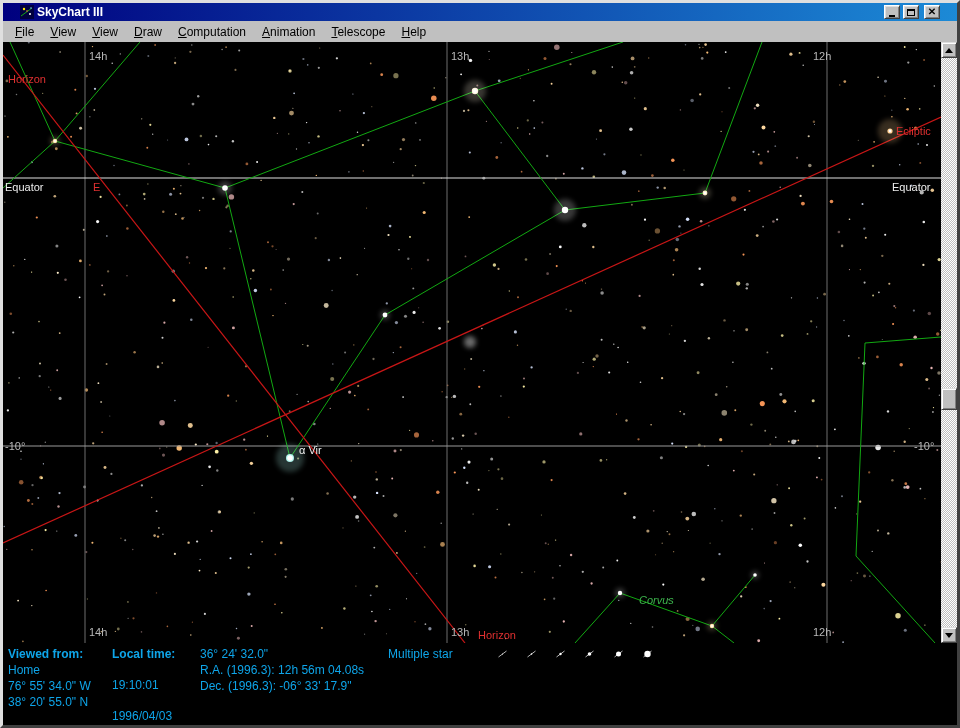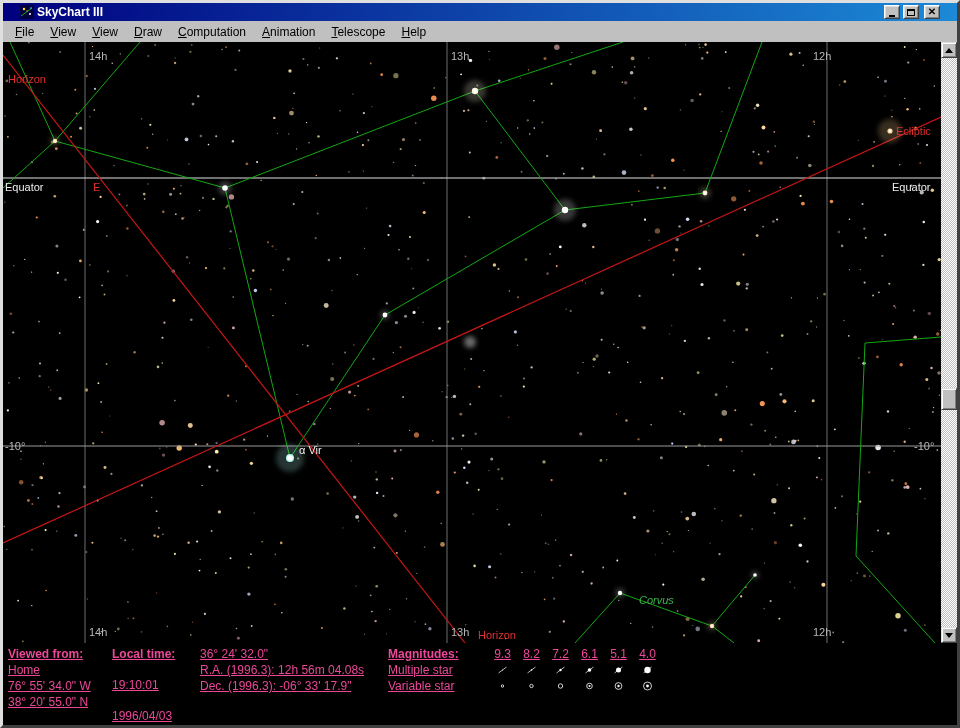--- a/index.html
+++ b/index.html
@@ -78,23 +78,23 @@
     display:flex; align-items:center; justify-content:center;
   }
   .sb-up { top:0; } .sb-down { bottom:0; }
   .arrow { width:0; height:0; border-left:4px solid transparent; border-right:4px solid transparent; }
   .arrow.up { border-bottom:5px solid #000; }
   .arrow.down { border-top:5px solid #000; }
   .sb-thumb { position:absolute; left:0; top:346px; width:16px; height:22px; }
 
   
   .statusbar {
-    flex:1 1 auto; background:#000; color:#ec4899;
+    flex:1 1 auto; background:#000; color:#0ea5e9;
     font-size:12px; display:flex;
-    padding:3px 0 0 5px; overflow:hidden;text-decoration:underline;
+    padding:3px 0 0 5px; overflow:hidden;
   }
   .scol { display:flex; flex-direction:column; }
   .scol .srow { height:16px; line-height:16px; white-space:nowrap; }
   .c1 { width:104px; } .c2 { width:88px;gap:15px; } .c3 { width:188px; } .c4 { flex:1; }
   .hdr { font-weight:bold; }
   .c4 .srow { display:flex; align-items:center; }
   .l4 { width:100px; flex:0 0 100px; }
   .nums { display:flex; width:174px; }
   .nums span { width:29px; text-align:center; }
   .glyphs { width:174px; height:16px; flex:0 0 174px; }
@@ -1038,61 +1038,34 @@
       <div class="srow">1996/04/03</div>
       <div class="srow">JD 2450177.51</div>
     </div>
     <div class="scol c3">
       <div class="srow">36° 24' 32.0"</div>
       <div class="srow">R.A. (1996.3): 12h 56m 04.08s</div>
       <div class="srow">Dec. (1996.3): -06° 33' 17.9"</div>
     </div>
     <div class="scol c4">
       <div class="srow">
-        <span class="l4 hdr">Magnitudes:</span>
-        <span class="nums">
-          <span>9.3</span>
-          <span>8.2</span>
-          <span>7.2</span>
-          <span>6.1</span>
-          <span>5.1</span>
-          <span>4.0</span>
-        </span>
-      </div>
-      <div class="srow">
         <span class="l4">Multiple star</span>
         <svg class="glyphs" viewBox="0 0 174 16">
           <g stroke="#fff" stroke-width="0.7">
             <line x1="10.5" y1="11" x2="18.5" y2="5"></line>
             <line x1="39.5" y1="11" x2="47.5" y2="5"></line>
             <line x1="68.5" y1="11" x2="76.5" y2="5"></line>
             <line x1="97.5" y1="11" x2="105.5" y2="5"></line>
             <line x1="126.5" y1="11" x2="134.5" y2="5"></line>
             <line x1="155.5" y1="11" x2="163.5" y2="5"></line>
           </g>
           <circle cx="14.5" cy="8" r="0.5" fill="#fff"></circle>
           <circle cx="43.5" cy="8" r="0.8" fill="#fff"></circle>
           <circle cx="72.5" cy="8" r="1.2" fill="#fff"></circle>
           <circle cx="101.5" cy="8" r="1.8" fill="#fff"></circle>
           <circle cx="130.5" cy="8" r="2.5" fill="#fff"></circle>
           <circle cx="159.5" cy="8" r="3.2" fill="#fff"></circle>
         </svg>
       </div>
-      <div class="srow">
-        <span class="l4">Variable star</span>
-        <svg class="glyphs" viewBox="0 0 174 16">
-          <g stroke="#fff" stroke-width="0.8" fill="none">
-            <circle cx="14.5" cy="8" r="1.2"></circle>
-            <circle cx="43.5" cy="8" r="1.7"></circle>
-            <circle cx="72.5" cy="8" r="2.2"></circle>
-            <circle cx="101.5" cy="8" r="2.8"></circle>
-            <circle cx="130.5" cy="8" r="3.4"></circle>
-            <circle cx="159.5" cy="8" r="4.0"></circle>
-          </g>
-          <circle cx="101.5" cy="8" r="1.0" fill="#fff"></circle>
-          <circle cx="130.5" cy="8" r="1.2" fill="#fff"></circle>
-          <circle cx="159.5" cy="8" r="1.4" fill="#fff"></circle>
-        </svg>
-      </div>
     </div>
   </div>
 
 </div>
 
 </body></html>

